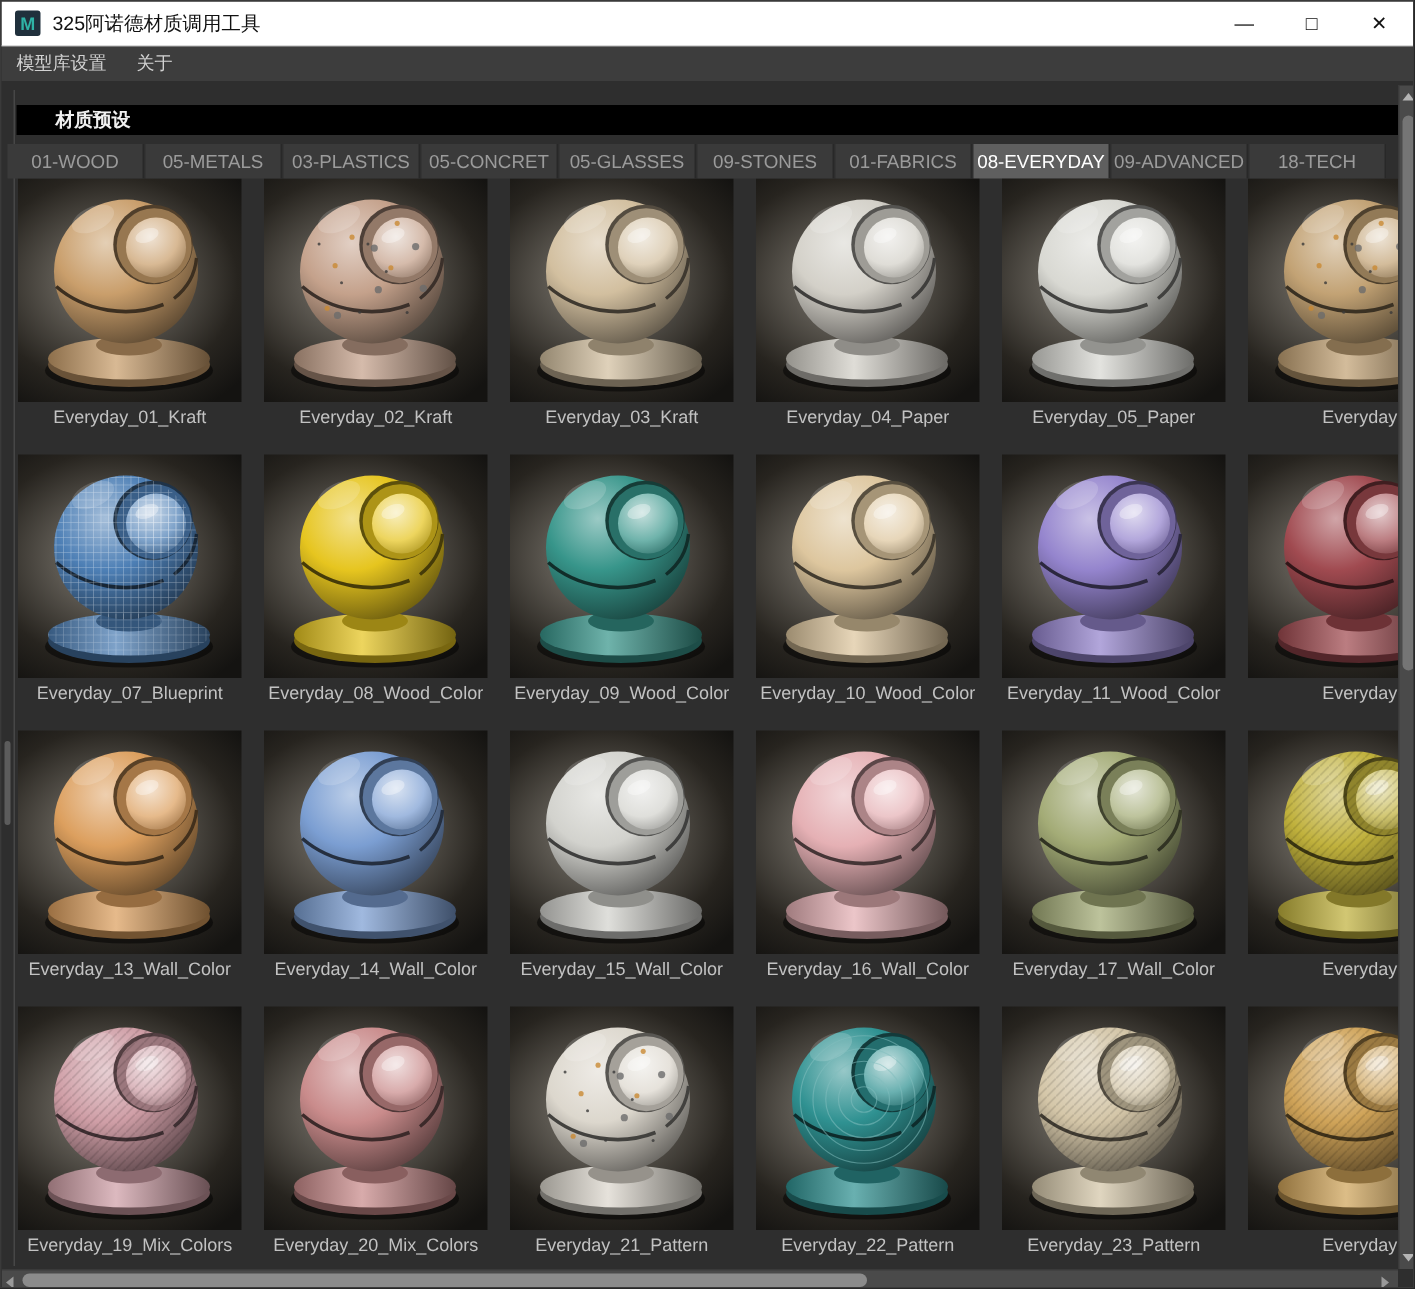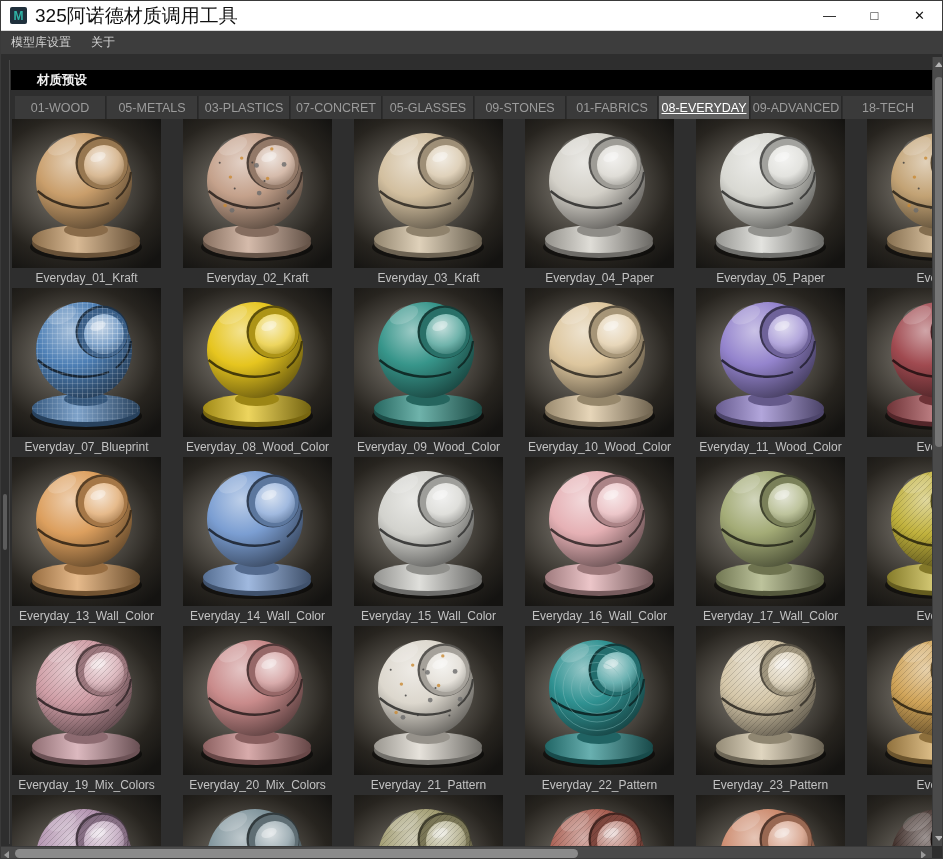--- a/index.html
+++ b/index.html
@@ -1,36 +1,36 @@
 <!DOCTYPE html>
 <html><head>
 <meta charset="utf-8">
 <style>
   html,body{margin:0;padding:0;background:#1b1b1b;font-family:"Liberation Sans",sans-serif;}
   .window{position:relative;width:943px;height:859px;overflow:hidden;background:#2e2e2e;border:1px solid #3a3a3a;box-sizing:border-box;}
   
   .titlebar{position:absolute;left:0;top:0;width:100%;height:30px;background:#ffffff;border-bottom:1px solid #d9d9d9;display:flex;align-items:center;box-sizing:border-box;}
   .app-icon{width:17px;height:17px;margin-left:9px;background:#20303c;border-radius:2px;display:flex;align-items:center;justify-content:center;color:#2fb3a6;font-weight:bold;font-size:12px;line-height:1;}
-  .title-text{margin-left:8px;font-size:19px;color:#111;}
+  .title-text{margin-left:8px;font-size:13px;color:#111;}
   .win-controls{margin-left:auto;display:flex;height:100%;}
   .win-btn{width:45px;height:100%;display:flex;align-items:center;justify-content:center;font-size:13px;color:#111;cursor:default;}
   
   .menubar{position:absolute;left:0;top:30px;width:100%;height:23px;background:#3d3d3d;display:flex;align-items:flex-end;box-sizing:border-box;}
   .menu-item{color:#d2d2d2;font-size:12px;padding:0 10px;height:100%;display:flex;align-items:center;}
   
   .main{position:absolute;left:0;top:53px;width:943px;height:806px;background:#2e2e2e;overflow:hidden;}
   .left-frame{position:absolute;left:8px;top:6px;bottom:16px;width:1px;background:#474747;}
   .left-handle{position:absolute;left:2px;top:440px;width:4px;height:56px;background:#5c5c5c;border-radius:2px;}
   .group-bar{position:absolute;left:10px;top:16px;width:923px;height:20px;background:#000000;display:flex;align-items:center;}
   .group-label{color:#f0f0f0;font-size:12.5px;font-weight:bold;margin-left:26px;}
-  .tabs{position:absolute;left:14px;top:42px;height:23px;display:flex;}
+  .tabs{position:absolute;left:4px;top:42px;height:23px;display:flex;}
   .tab{width:91px;margin-right:1px;background:#3a3a3a;color:#9b9b9b;font-size:12.5px;display:flex;align-items:center;justify-content:center;box-sizing:border-box;border-right:1px solid #282828;white-space:nowrap;overflow:hidden;}
-  .tab.active{background:#5f5f5f;color:#ffffff;text-decoration:underline;}
+  .tab.active{background:#5f5f5f;color:#ffffff;}
   
-  .grid{position:absolute;left:11px;top:65px;width:932px;height:727px;overflow:hidden;display:grid;grid-template-columns:repeat(6,149px);grid-auto-rows:169px;column-gap:22px;row-gap:0;}
+  .grid{position:absolute;left:11px;top:65px;width:932px;height:727px;overflow:hidden;display:grid;grid-template-columns:repeat(6,149px);grid-auto-rows:169px;column-gap:22px;row-gap:0;gap:15px;}
   .cell{width:149px;height:169px;}
   .preview{width:149px;height:149px;background:radial-gradient(ellipse 78% 66% at 42% 46%, #7d7870 0%, #5a564f 34%, #27241f 72%, #141311 100%);}
   .cell-label{height:20px;display:flex;align-items:center;justify-content:center;color:#c2c2c2;font-size:12px;white-space:nowrap;overflow:hidden;}
   
   .hscroll{position:absolute;left:0;bottom:0;width:931px;height:14px;background:#4a4a4a;border-top:1px solid #3a3a3a;box-sizing:border-box;}
   .hscroll .thumb{position:absolute;left:14px;top:2px;width:563px;height:9px;background:#8b8b8b;border-radius:5px;}
   .arrow{position:absolute;width:0;height:0;}
   .h-left{left:3px;top:4px;border-top:4px solid transparent;border-bottom:4px solid transparent;border-right:5px solid #9a9a9a;}
   .h-right{right:6px;top:4px;border-top:4px solid transparent;border-bottom:4px solid transparent;border-left:5px solid #9a9a9a;}
   .vscroll{position:absolute;right:0;top:3px;bottom:14px;width:12px;background:#4a4a4a;border-left:1px solid #3a3a3a;box-sizing:border-box;}
@@ -63,21 +63,21 @@
     <div class="left-handle"></div>
 
     <div class="group-bar">
       <span class="group-label">材质预设</span>
     </div>
 
     <div class="tabs">
         <div class="tab">01-WOOD</div>
         <div class="tab">05-METALS</div>
         <div class="tab">03-PLASTICS</div>
-        <div class="tab">07-CONCRET</div>
+        <div class="tab">05-CONCRET</div>
         <div class="tab">05-GLASSES</div>
         <div class="tab">09-STONES</div>
         <div class="tab">01-FABRICS</div>
         <div class="tab active">08-EVERYDAY</div>
         <div class="tab">09-ADVANCED</div>
         <div class="tab">18-TECH</div>
       </div>
 
     <div class="grid" id="grid">
         <div class="cell">

